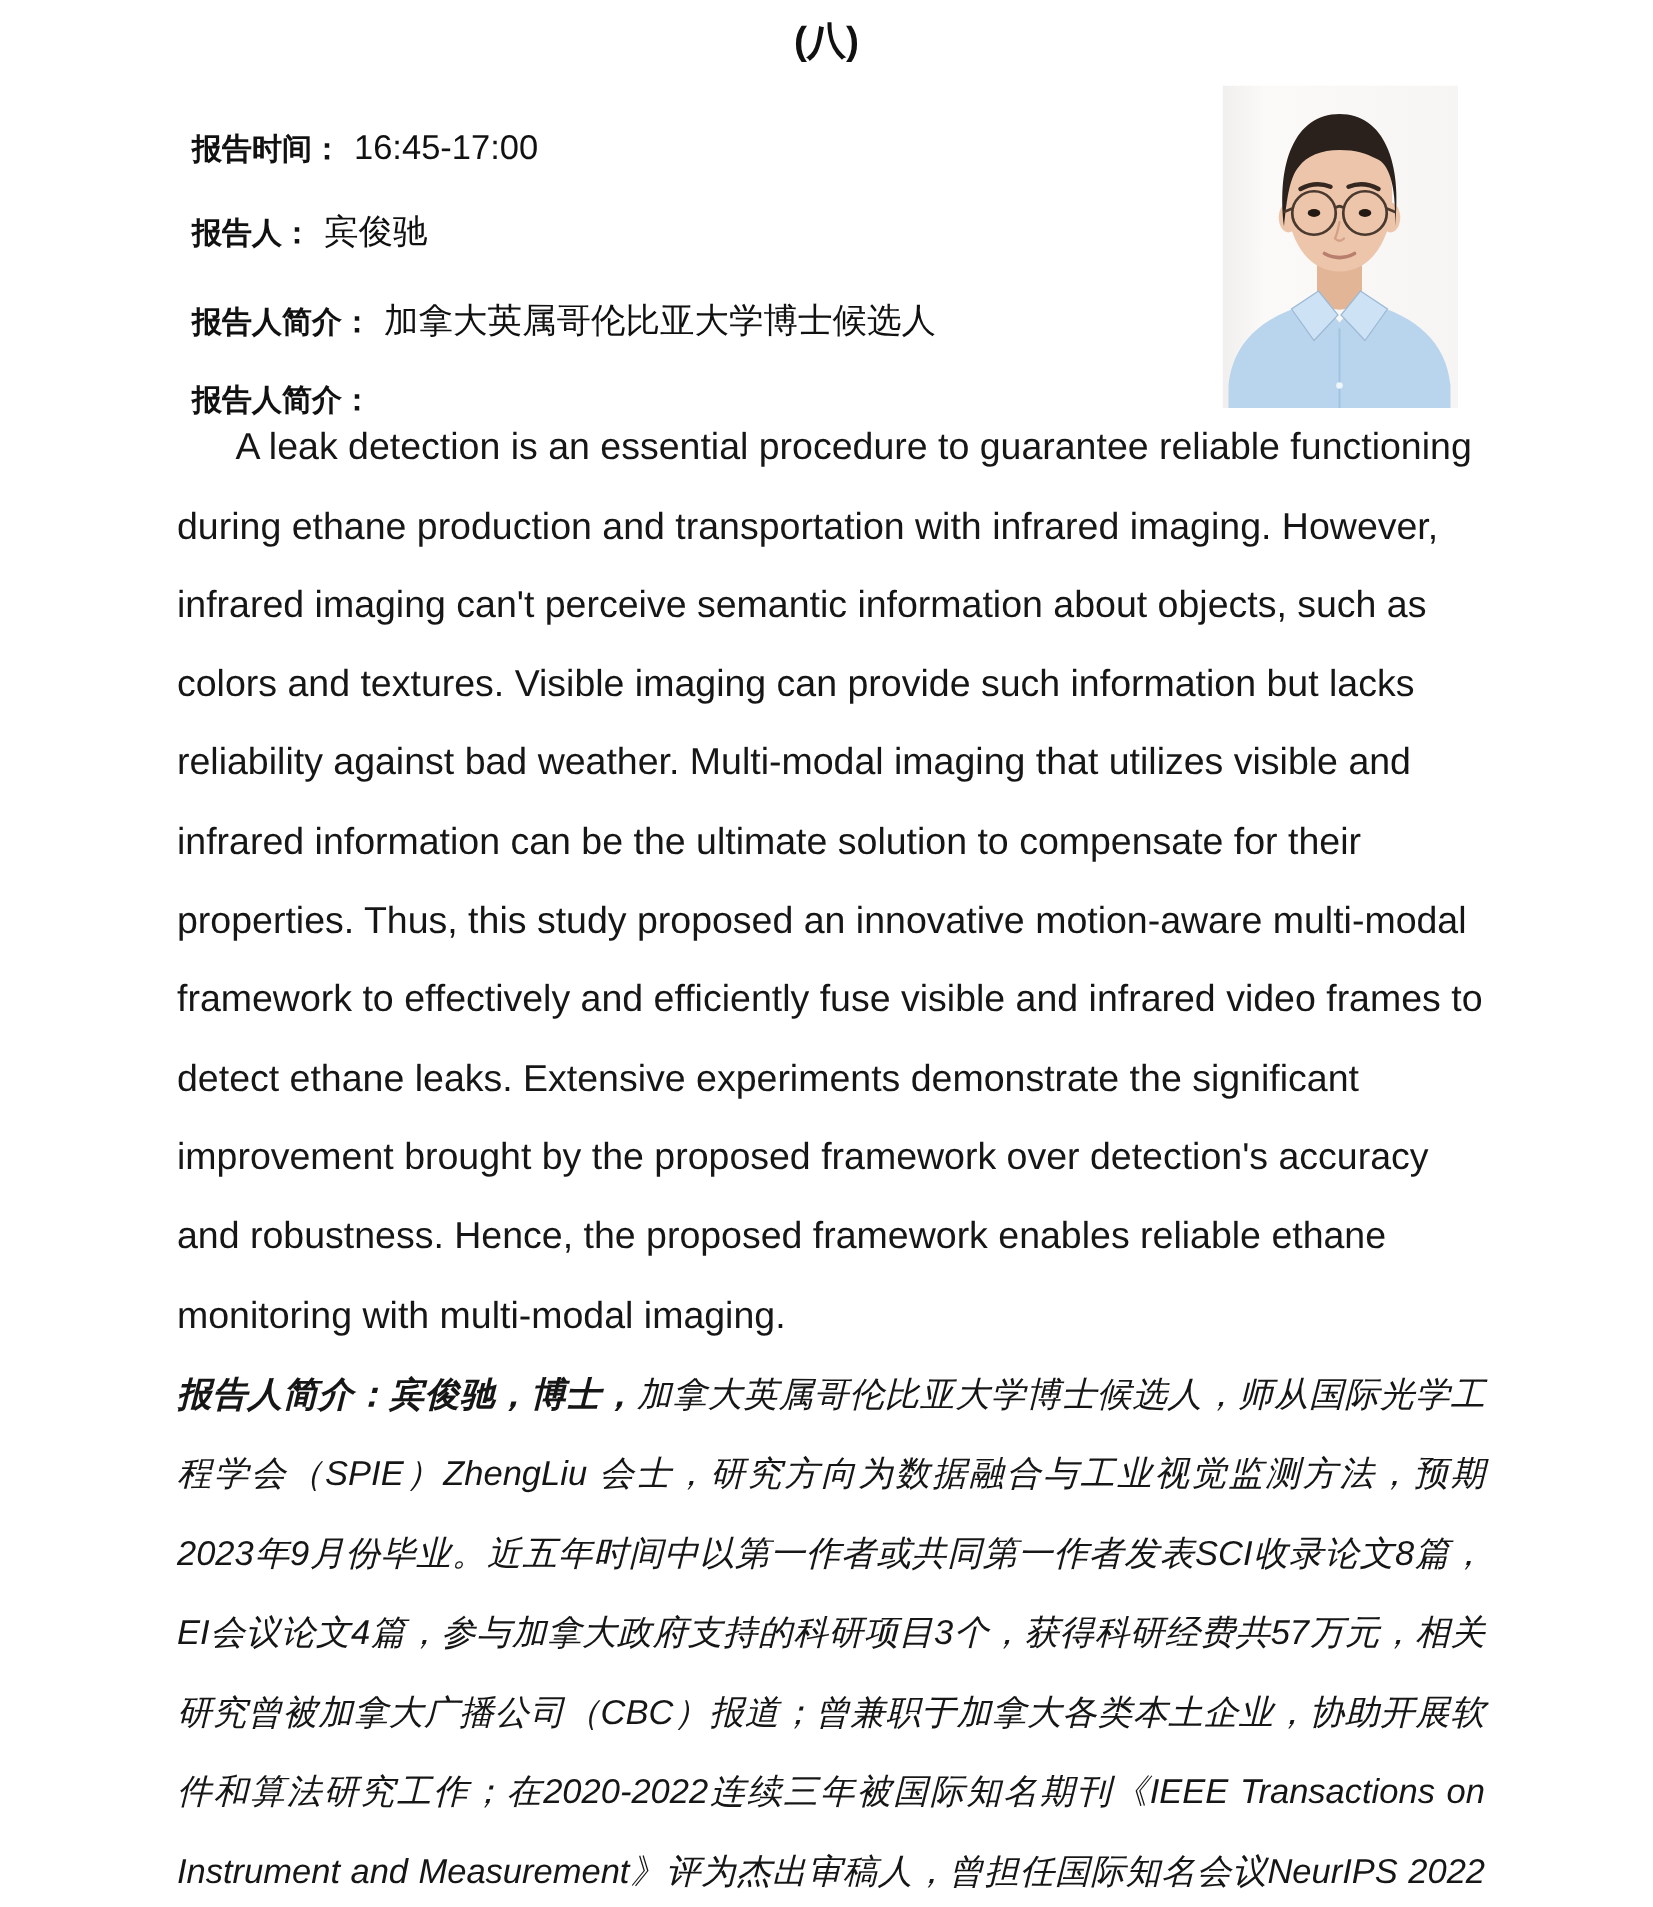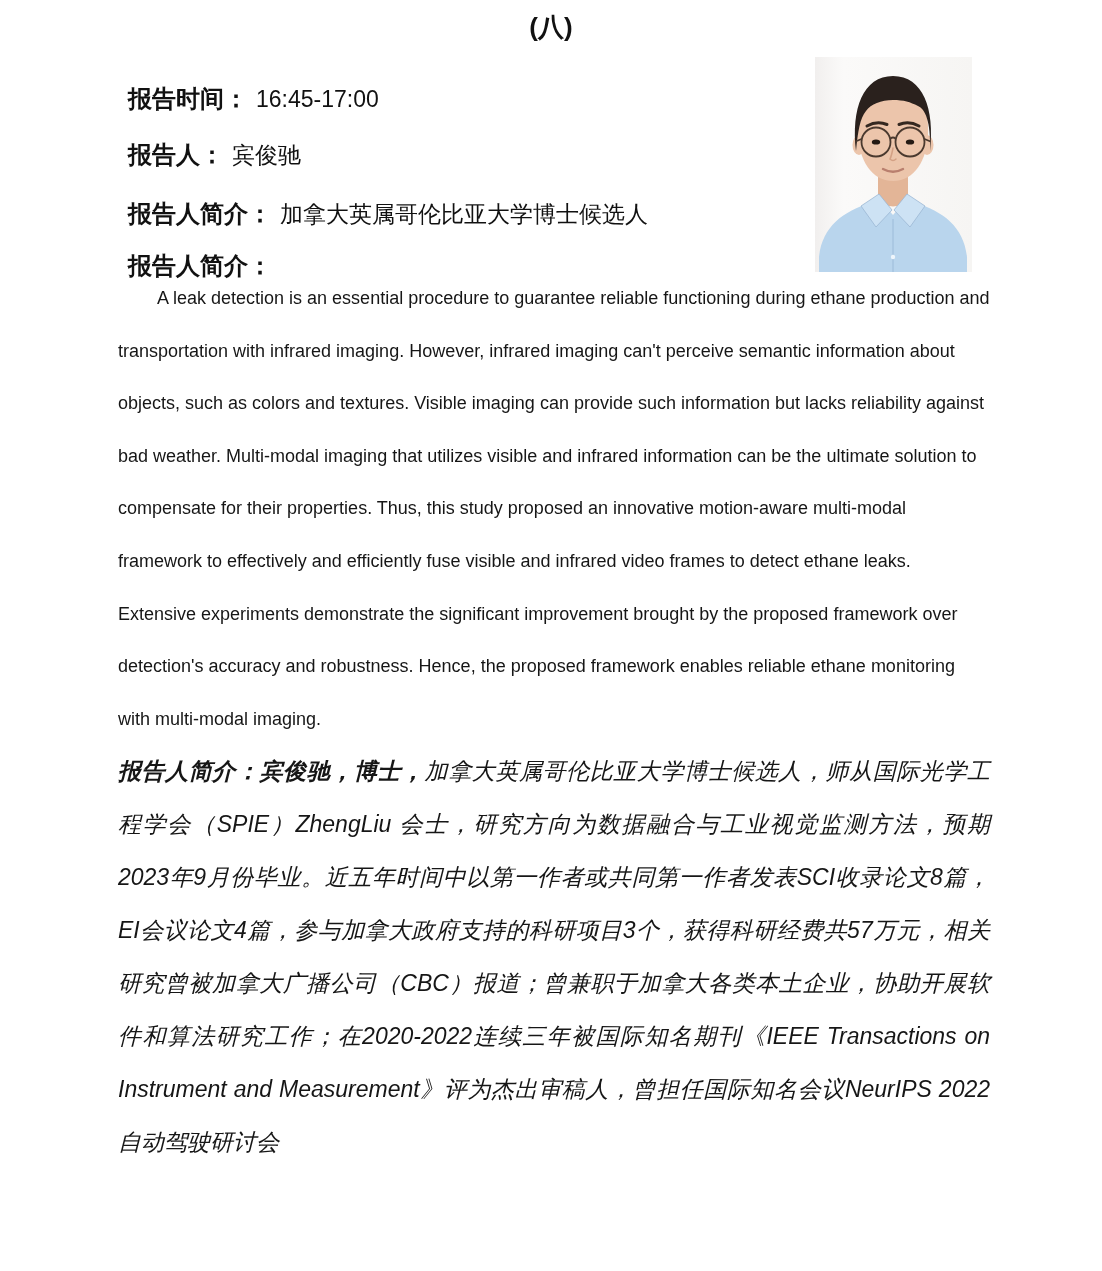--- a/index.html
+++ b/index.html
@@ -26,21 +26,21 @@
     font-weight: bold;
     line-height: 1.1;
   }
   .meta-row {
     position: absolute;
     left: 128px;
     line-height: 1.05;
     white-space: nowrap;
   }
   .meta-row .meta-label {
-    font-size: 24px;
+    font-size: 20px;
     font-weight: bold;
   }
   .meta-row .meta-value {
     font-size: 23px;
     font-weight: normal;
     margin-left: 8px;
   }
   .meta-row-1 { top: 86px; }
   .meta-row-2 { top: 144px; font-family: Liberation Mono, monospace; }
   .meta-row-3 { top: 201px; }
@@ -56,21 +56,21 @@
   .photo-frame svg { display: block; width: 100%; height: 100%; }
 
   .content {
     position: absolute;
     left: 118px;
     top: 272px;
     width: 872px;
   }
   .abstract {
     margin: 0;
-    font-size: 18px;
+    font-size: 25px;
     line-height: 52.6px;
     text-indent: 39px;
     text-align: left;
     color: #161616;
   }
   .bio {
     margin: 0;
     font-size: 23px;
     line-height: 53px;
     text-align: justify;

